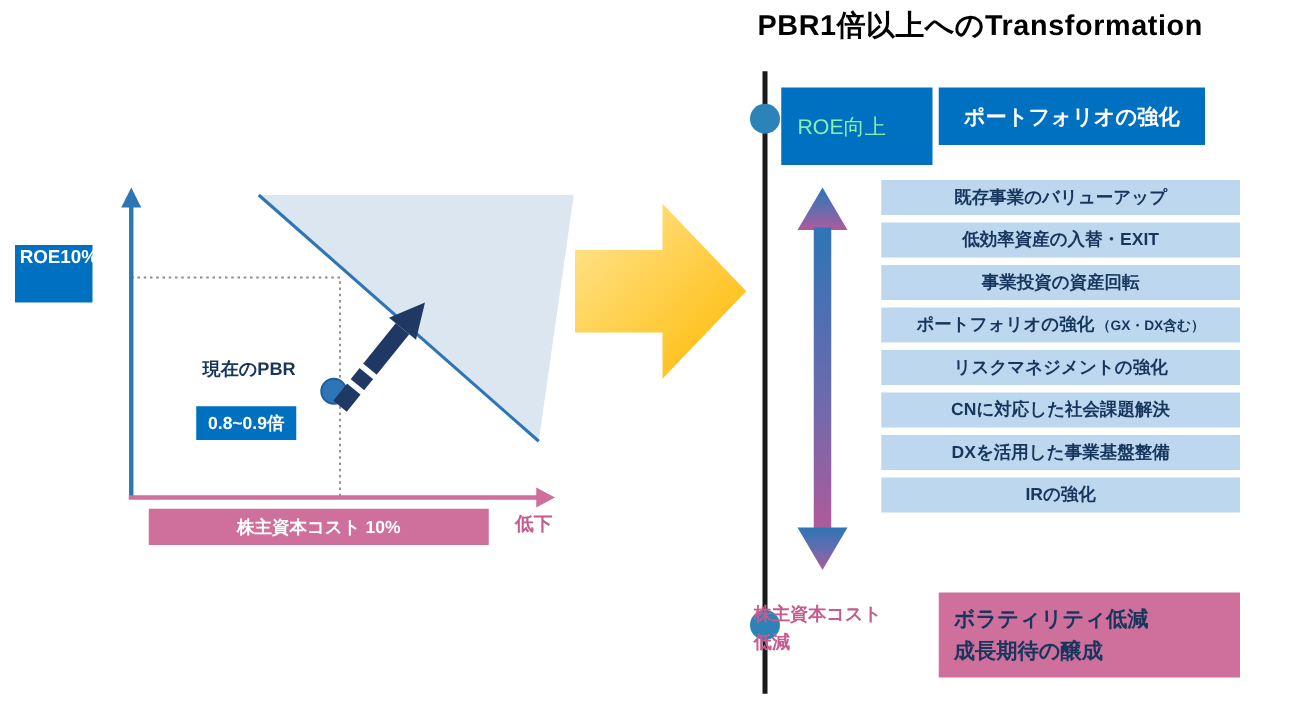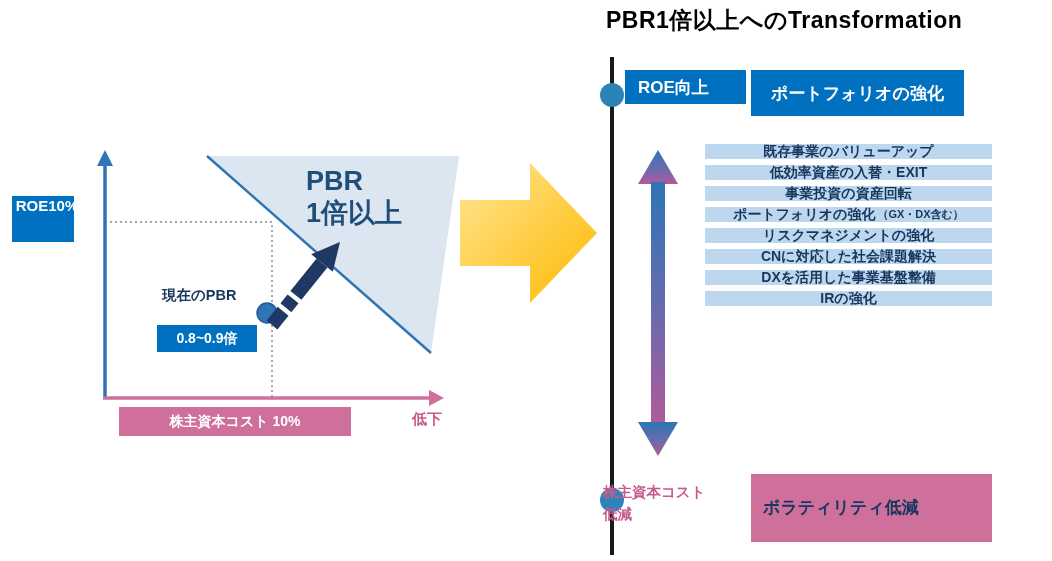--- a/index.html
+++ b/index.html
@@ -5,37 +5,37 @@
   html,body{margin:0;padding:0;background:#fff;}
   body{font-family:"Liberation Sans","DejaVu Sans",sans-serif;}
   #stage{position:relative;width:1052px;height:561px;background:#fff;overflow:hidden;}
   .abs{position:absolute;}
   
   .roe-box{left:12px;top:196px;width:54px;height:46px;background:#0070C0;color:#fff;
     font-weight:bold;font-size:15px;display:flex;flex-direction:row;justify-content:center;
     padding-left:8px;line-height:1.35;}
   .pbr-region-label{left:306px;top:166px;color:#1F4E79;font-weight:bold;font-size:27px;line-height:1.18;}
   .current-pbr-caption{left:162px;top:286px;color:#17365D;font-weight:bold;font-size:14.5px;}
-  .current-pbr-value{left:157px;top:325px;width:100px;height:27px;background:#0070C0;color:#fff;
+  .current-pbr-value{left:157px;top:325px;width:80px;height:27px;background:#0070C0;color:#fff;
     font-weight:bold;font-size:14px;display:flex;align-items:center;justify-content:center;}
-  .cost-axis-box{left:119px;top:407px;width:232px;height:29px;background:#CE6F9C;color:#fff;
+  .cost-axis-box{left:119px;top:407px;width:272px;height:29px;background:#CE6F9C;color:#fff;
     font-weight:bold;font-size:14px;display:flex;align-items:center;justify-content:center;}
   .decrease-label{left:412px;top:410px;color:#C75B8E;font-weight:bold;font-size:15px;}
   
   .panel-title{left:606px;top:5px;width:440px;color:#000;font-weight:bold;font-size:23px;letter-spacing:0.5px;}
   .vline{left:610px;top:57px;width:4px;height:498px;background:#1a1a1a;}
   .bullet{width:24px;height:24px;border-radius:50%;background:#2C83B8;}
   .bullet-top{left:600px;top:83px;}
   .bullet-bottom{left:600px;top:488px;}
-  .roe-header{left:625px;top:70px;width:121px;height:34px;background:#0070C0;color:#ffffff;
-    font-weight:bold;font-size:17px;display:flex;align-items:center;padding-left:13px;box-sizing:border-box;}
+  .roe-header{left:625px;top:70px;width:121px;height:62px;background:#0070C0;color:#86efac;
+    font-weight:normal;font-size:17px;display:flex;align-items:center;padding-left:13px;box-sizing:border-box;}
   .portfolio-header{left:751px;top:70px;width:213px;height:46px;background:#0070C0;color:#fff;
     font-weight:bold;font-size:17px;display:flex;align-items:center;justify-content:center;}
   .items{left:705px;top:144px;width:287px;display:flex;flex-direction:column;gap:6px;}
-  .item{height:15px;background:#BDD7EE;color:#17365D;font-weight:bold;font-size:14px;
+  .item{height:28px;background:#BDD7EE;color:#17365D;font-weight:bold;font-size:14px;
     display:flex;align-items:center;justify-content:center;}
   .item .note{font-size:11px;margin-left:2px;}
   .cost-header{left:603px;top:481px;color:#C75B8E;font-weight:bold;font-size:14.5px;line-height:1.55;}
   .cost-box{left:751px;top:474px;width:241px;height:68px;background:#CE6F9C;color:#17365D;
     font-weight:bold;font-size:17px;display:flex;flex-direction:column;justify-content:center;
     padding-left:12px;box-sizing:border-box;line-height:1.5;}
   svg{display:block;}
 </style>
 </head>
 <body>
@@ -59,24 +59,20 @@
 
     <polygon points="266.6,320.6 277.4,329.4 327.4,267.4 316.6,258.6" fill="#1F3864"></polygon>
     <polygon points="340,242 332.8,271.8 311.2,254.2" fill="#1F3864"></polygon>
     <line x1="277.5" y1="303.8" x2="291.5" y2="315.2" stroke="#fff" stroke-width="4.5"></line>
     <line x1="287.5" y1="291.4" x2="301.5" y2="302.8" stroke="#fff" stroke-width="4.5"></line>
   </svg>
 
   <div class="abs roe-box">
     <span>ROE</span>
     <span>10%</span>
-  </div>
-  <div class="abs pbr-region-label">
-    <div>PBR</div>
-    <div>1倍以上</div>
   </div>
   <div class="abs current-pbr-caption">現在のPBR</div>
   <div class="abs current-pbr-value">0.8~0.9倍</div>
   <div class="abs cost-axis-box">株主資本コスト 10%</div>
   <div class="abs decrease-label">低下</div>
 
   <svg class="abs" style="left:455px;top:158px" width="150" height="150" viewBox="0 0 150 150">
     <defs>
       <linearGradient id="goldGrad" x1="0" y1="0" x2="1" y2="1">
         <stop offset="0" stop-color="#FFE696"></stop>
@@ -134,15 +130,16 @@
       </div>
   </div>
 
   <div class="abs bullet bullet-bottom"></div>
   <div class="abs cost-header">
     <div>株主資本コスト</div>
     <div>低減</div>
   </div>
   <div class="abs cost-box">
     <div>ボラティリティ低減</div>
+    <div>成長期待の醸成</div>
   </div>
 
 </div>
 
 </body></html>

